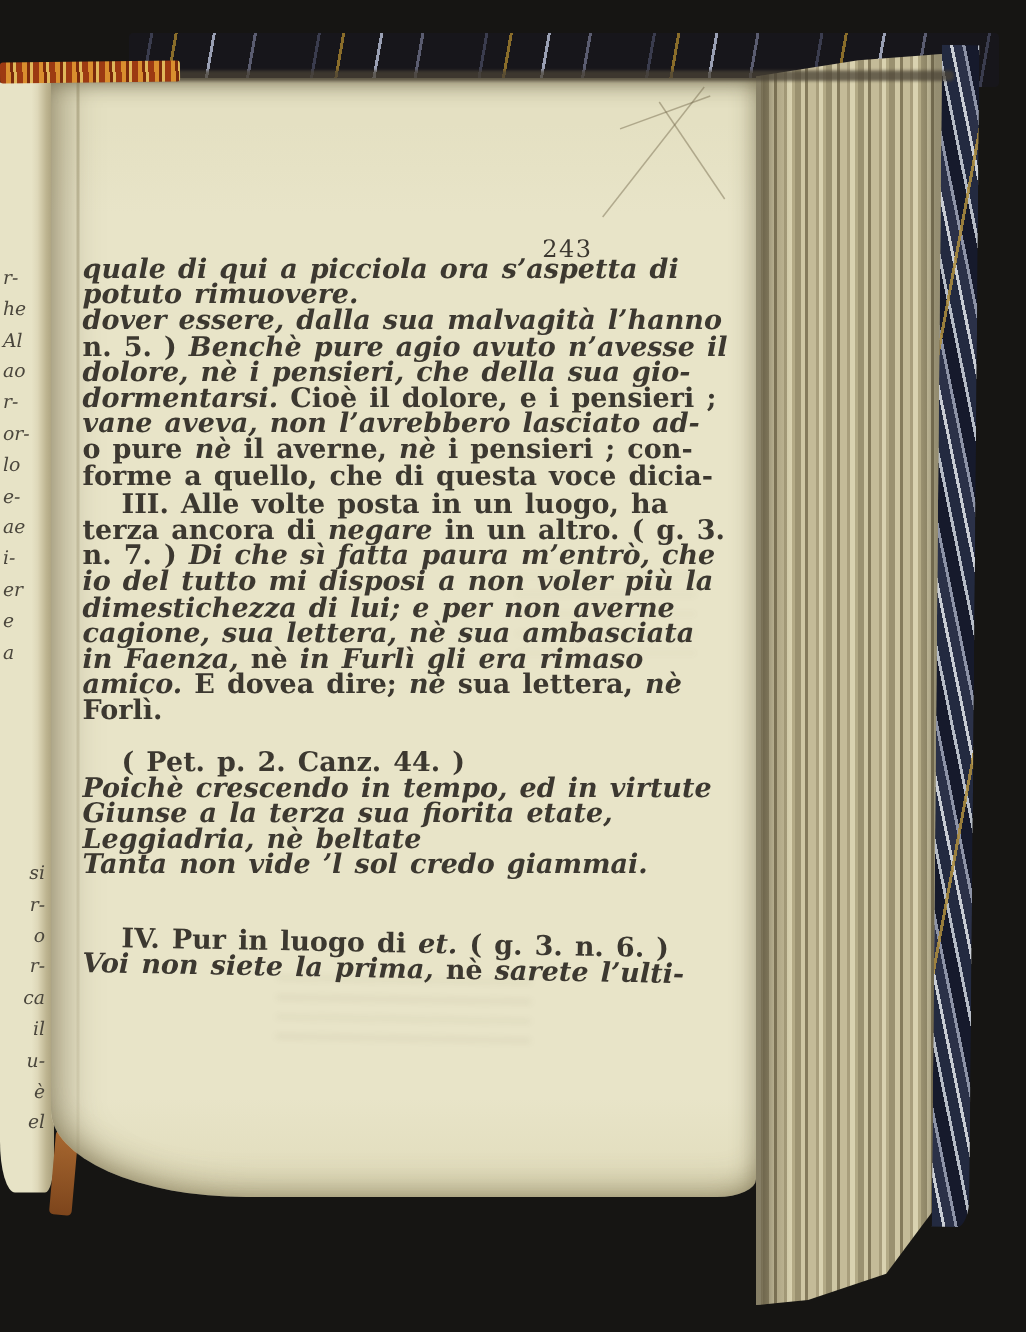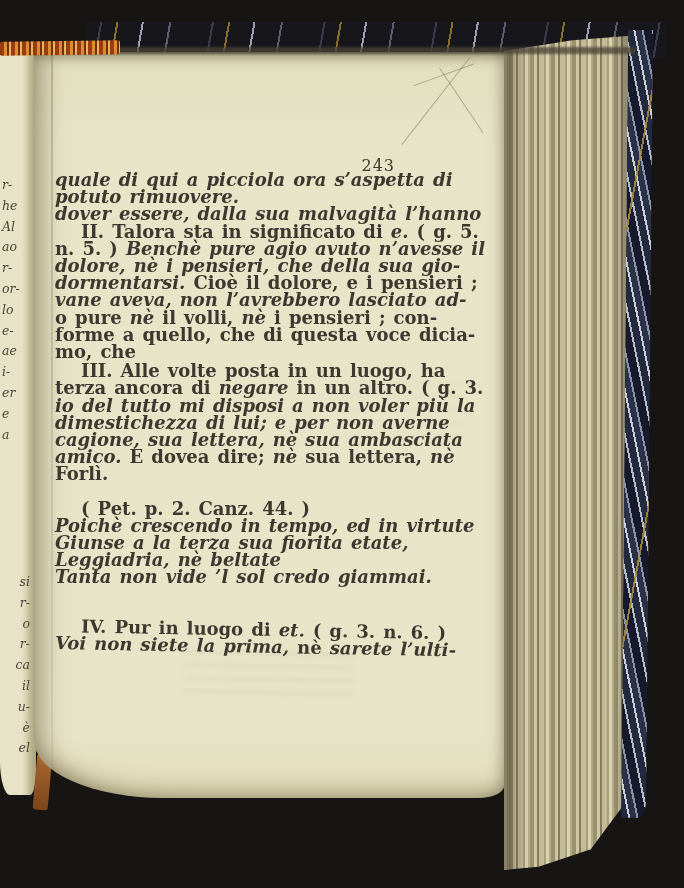--- a/index.html
+++ b/index.html
@@ -150,33 +150,33 @@
     <div class="crease crease-3"></div>
     <div class="ghost ghost-1"></div>
     <div class="ghost ghost-2"></div>
 
     <div class="page-number">243</div>
 
     <div class="text-block" id="text-block">
         <div class="tl"><span class="it">quale di qui a picciola ora s’aspetta di</span></div>
         <div class="tl"><span class="it">potuto rimuovere.</span></div>
         <div class="tl"><span class="it">dover essere, dalla sua malvagità l’hanno</span></div>
-        <div class="tl ind"><span class="rm">II. Talora sta in significato di </span><span class="it">e.</span><span class="rm"> ( g. 5.</span></div>
         <div class="tl"><span class="rm">n. 5. ) </span><span class="it">Benchè pure agio avuto n’avesse il</span></div>
         <div class="tl"><span class="it">dolore, nè i pensieri, che della sua gio-</span></div>
         <div class="tl"><span class="it">dormentarsi.</span><span class="rm"> Cioè il dolore, e i pensieri ;</span></div>
         <div class="tl"><span class="it">vane aveva, non l’avrebbero lasciato ad-</span></div>
-        <div class="tl"><span class="rm">o pure </span><span class="it">nè</span><span class="rm"> il volli, </span><span class="it">nè</span><span class="rm"> i pensieri ; con-</span></div>
+        <div class="tl"><span class="rm">o pure </span><span class="it">nè</span><span class="rm"> il averne, </span><span class="it">nè</span><span class="rm"> i pensieri ; con-</span></div>
         <div class="tl"><span class="rm">forme a quello, che di questa voce dicia-</span></div>
-        <div class="tl"><span class="rm">mo, che</span></div>
         <div class="tl ind" style="margin-top: 2px;"><span class="rm">III. Alle volte posta in un luogo, ha</span></div>
         <div class="tl"><span class="rm">terza ancora di </span><span class="it">negare</span><span class="rm"> in un altro. ( g. 3.</span></div>
+        <div class="tl"><span class="rm">n. 7. ) </span><span class="it">Di che sì fatta paura m’entrò, che</span></div>
         <div class="tl"><span class="it">io del tutto mi disposi a non voler più la</span></div>
         <div class="tl"><span class="it">dimestichezza di lui; e per non averne</span></div>
         <div class="tl"><span class="it">cagione, sua lettera, nè sua ambasciata</span></div>
+        <div class="tl"><span class="it">in Faenza,</span><span class="rm"> nè </span><span class="it">in Furlì</span><span class="it"> gli era rimaso</span></div>
         <div class="tl"><span class="it">amico.</span><span class="rm"> E dovea dire; </span><span class="it">nè</span><span class="rm"> sua lettera, </span><span class="it">nè</span></div>
         <div class="tl"><span class="rm">Forlì.</span></div>
         <div class="tl ind" style="margin-top: 17px;"><span class="rm">( Pet. p. 2. Canz. 44. )</span></div>
         <div class="tl"><span class="it">Poichè crescendo in tempo, ed in virtute</span></div>
         <div class="tl"><span class="it">Giunse a la terza sua fiorita etate,</span></div>
         <div class="tl"><span class="it">Leggiadria, nè beltate</span></div>
         <div class="tl"><span class="it">Tanta non vide ’l sol credo giammai.</span></div>
         <div class="tl ind" style="margin-top: 31px;"><span class="rm">IV. Pur in luogo di </span><span class="it">et.</span><span class="rm"> ( g. 3. n. 6. )</span></div>
         <div class="tl"><span class="it">Voi non siete la prima, </span><span class="rm">nè </span><span class="it">sarete l’ulti-</span></div>
       </div>

